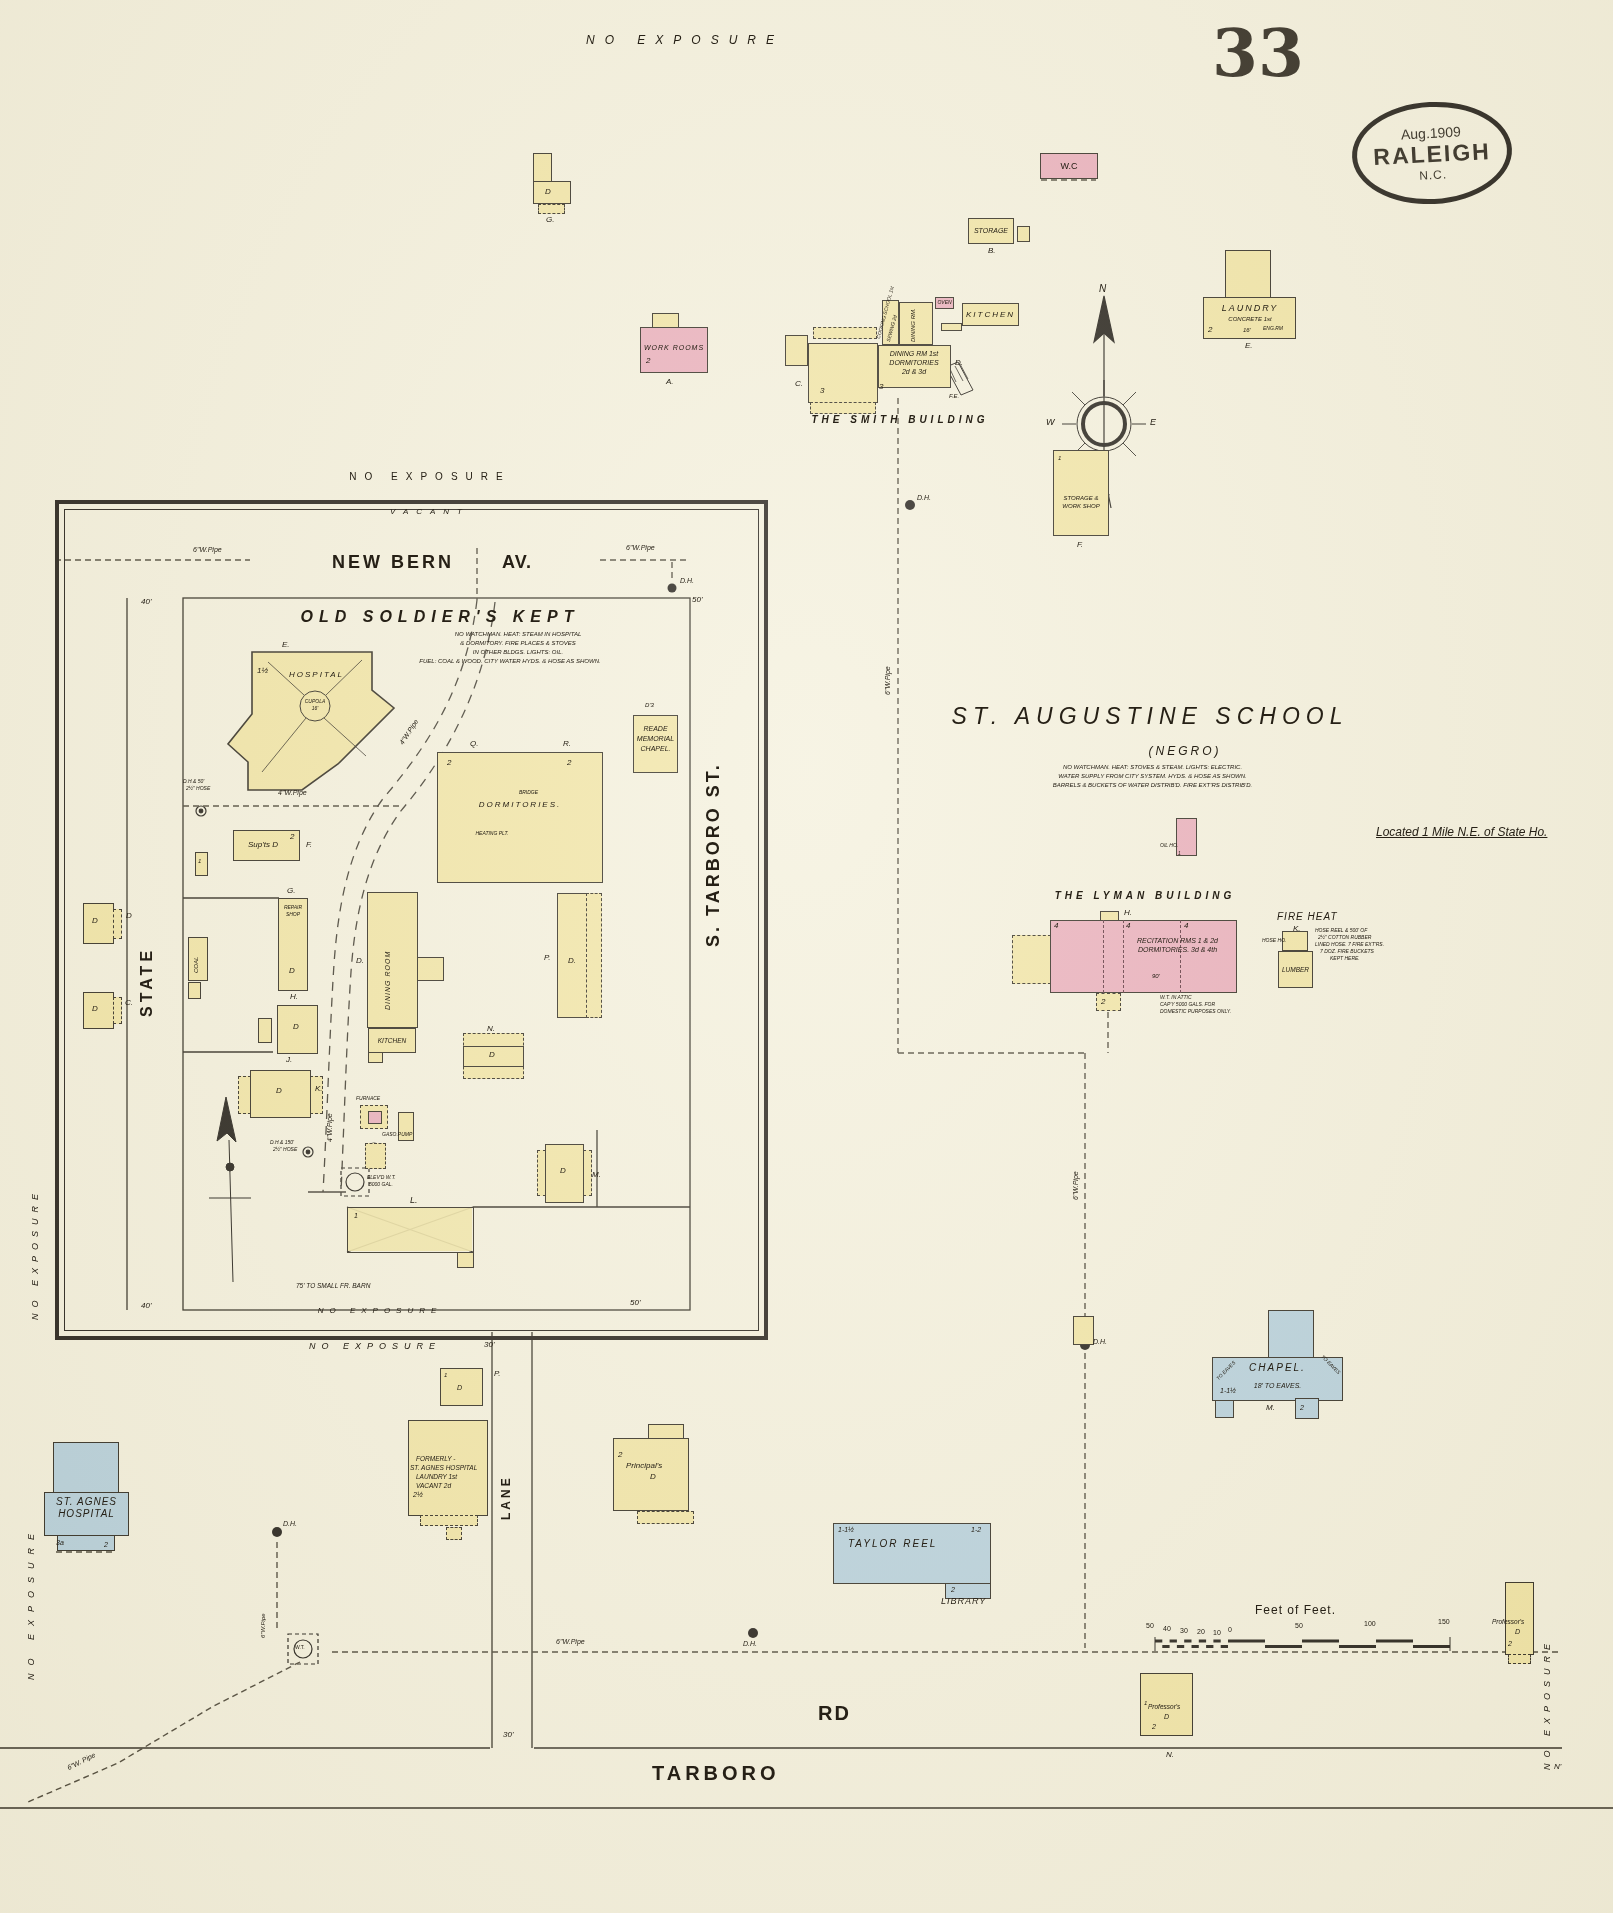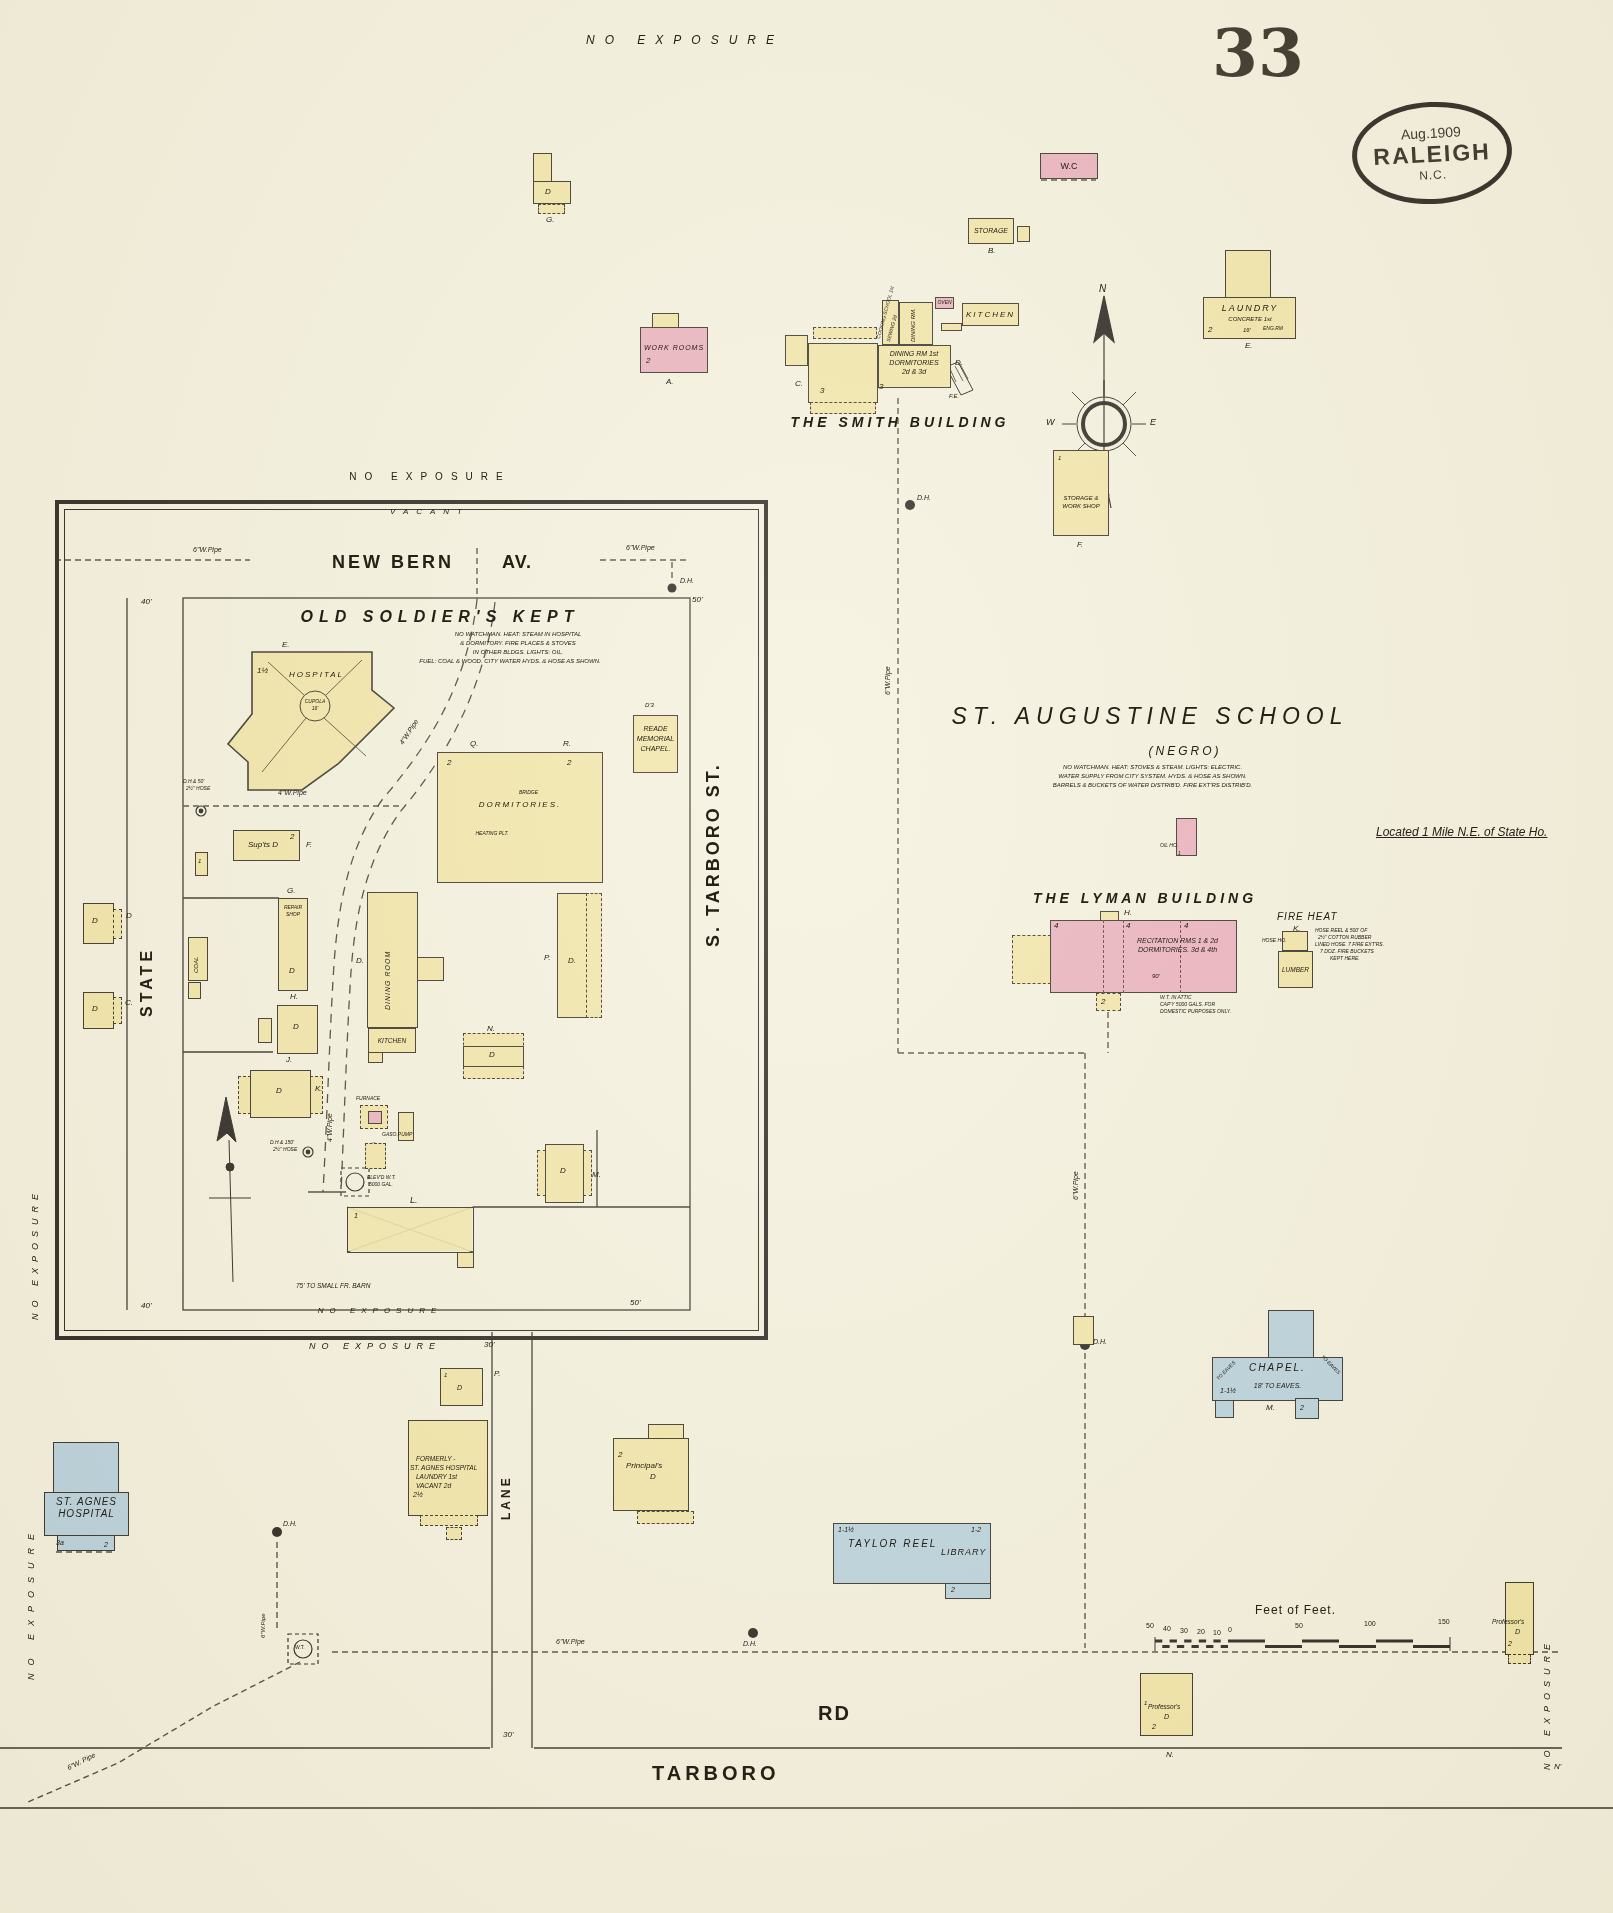--- a/index.html
+++ b/index.html
@@ -10,21 +10,21 @@
   .lyr{position:absolute;left:0;top:0;pointer-events:none}
   .bld{position:absolute;box-sizing:border-box;border:1.6px solid #2a251b}
   .y{background:#f1e4a4}.pk{background:#e9acba}.bl{background:#b5cfdc}
   .dsh{border-style:dashed;border-width:1.2px}
   .lbl{position:absolute;font-style:italic;white-space:nowrap;color:#262016;line-height:1.15;z-index:3}
   .ctr{display:flex;align-items:center;justify-content:center;text-align:center;flex-direction:column}
   .vup{writing-mode:vertical-rl;transform:rotate(180deg)}
   .rom{font-style:normal}.b{font-weight:bold}.u{text-decoration:underline}
   .t45{font-size:5px}.t5{font-size:6px}.t55{font-size:6.5px}.t6{font-size:7px}
   .t7{font-size:8px}.t8{font-size:9px}.t9{font-size:10px}.t11{font-size:12px}
-  .t13{font-size:14px}.t15{font-size:16px}.t17{font-size:18px}.t19{font-size:20px}.t22{font-size:23px}
+  .t13{font-size:10px}.t15{font-size:16px}.t17{font-size:18px}.t19{font-size:20px}.t22{font-size:23px}
   .sp1{letter-spacing:1px}.sp2{letter-spacing:2px}.sp3{letter-spacing:3px}.sp4{letter-spacing:4px}
   .sp6{letter-spacing:6px}.sp8{letter-spacing:8px}.sp10{letter-spacing:10px}
   .frame{position:absolute;border:4px solid #1d1812}
   .frame-in{position:absolute;inset:5px;border:1px solid #1d1812}
   .stamp{position:absolute;border:5px solid #1c1812;border-radius:50%;display:flex;flex-direction:column;
          align-items:center;justify-content:center;transform:rotate(-3deg);background:transparent}
   .pgnum{position:absolute;font-family:"DejaVu Serif",serif;font-weight:bold}
 </style>
 </head>
 <body>
@@ -414,21 +414,21 @@
   <div class="bld y" style="left:648px;top:1424px;width:36px;height:17px"></div>
   <div class="bld y" style="left:613px;top:1438px;width:76px;height:73px"></div>
   <div class="bld y dsh" style="left:637px;top:1511px;width:57px;height:13px"></div>
   <div class="lbl t7" style="left:626px;top:1461px">Principal's</div>
   <div class="lbl t7" style="left:650px;top:1472px">D</div>
   <div class="lbl t7" style="left:618px;top:1450px">2</div>
 
   <div class="bld bl" style="left:833px;top:1523px;width:158px;height:61px"></div>
   <div class="bld bl" style="left:945px;top:1583px;width:46px;height:16px"></div>
   <div class="lbl t9 sp2" style="left:848px;top:1538px">TAYLOR REEL</div>
-  <div class="lbl t8 sp1" style="left:941px;top:1547px">LIBRARY</div>
+  <div class="lbl t8 sp1" style="left:941px;top:1596px">LIBRARY</div>
   <div class="lbl t6" style="left:838px;top:1526px">1-1½</div>
   <div class="lbl t6" style="left:971px;top:1526px">1-2</div>
   <div class="lbl t6" style="left:951px;top:1586px">2</div>
 
   <div class="lbl t11 b rom sp3 vup" style="left:500px;top:1440px;height:80px">LANE</div>
   <div class="lbl t7" style="left:484px;top:1340px">30'</div>
   <div class="lbl t7" style="left:503px;top:1730px">30'</div>
   <div class="lbl t8 sp6 ctr" style="left:290px;top:1341px;width:170px">NO EXPOSURE</div>
 
   <div class="lbl t19 b rom sp4" style="left:652px;top:1762px">TARBORO</div>

